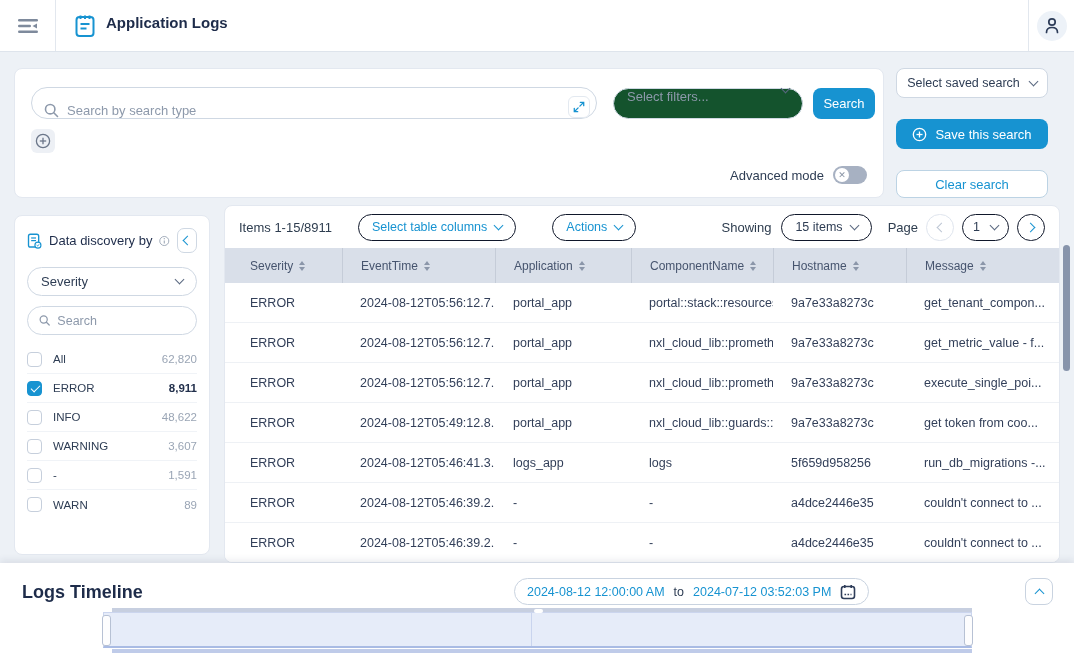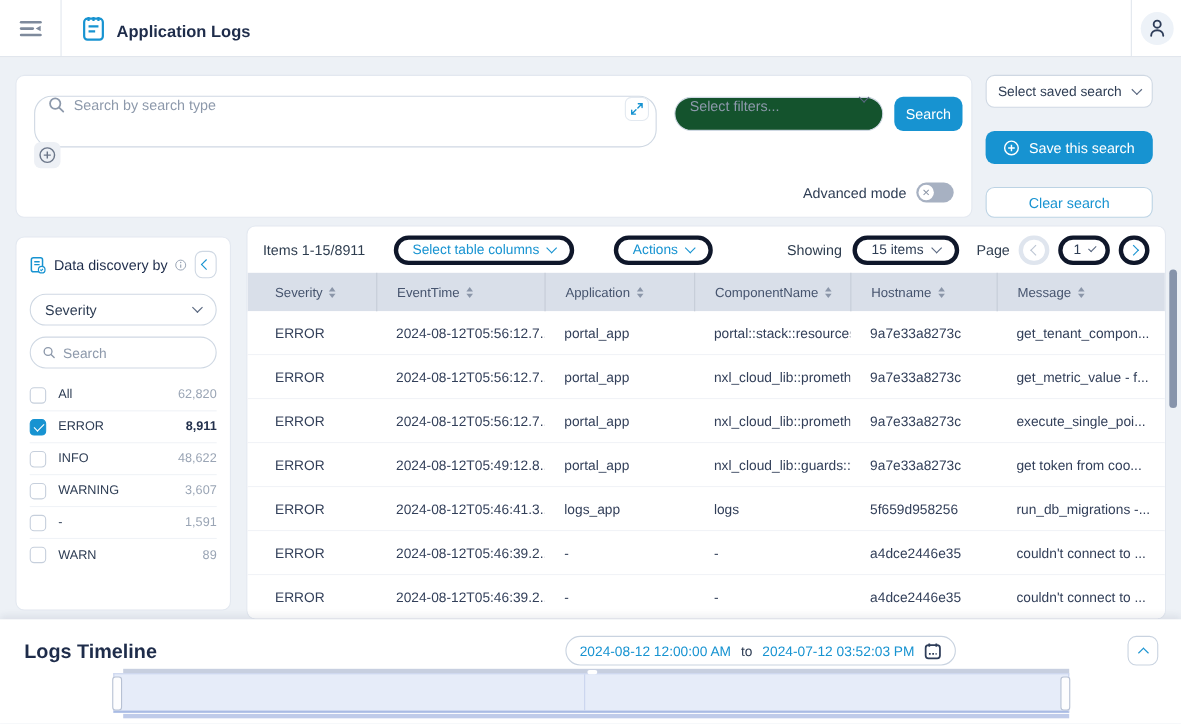--- a/index.html
+++ b/index.html
@@ -9,37 +9,37 @@
     background:#edf1f6;
     font-family:"Liberation Sans", sans-serif;
     color:var(--text_dark,#243350);
     font-size:13px;
   }
   .card { position:absolute; background:#fff; border:1px solid #e3e8f0; border-radius:8px; }
 
   
   .header { position:absolute; left:0; top:0; width:1074px; height:52px; background:#fff; border-bottom:1px solid #dee4ec; display:flex; align-items:center; }
   .hdr-menu { width:56px; display:flex; justify-content:center; align-items:center; height:100%; border-right:1px solid #e2e7ee; cursor:pointer; }
-  .hdr-app { display:flex; align-items:flex-end; gap:10px; padding-left:18px; flex:1; }
+  .hdr-app { display:flex; align-items:flex-start; gap:10px; padding-left:18px; flex:1; }
   .hdr-title { font-size:15px; font-weight:bold; color:#1e2c4a; }
   .hdr-user { width:46px; height:100%; border-left:1px solid #e2e7ee; display:flex; align-items:center; justify-content:center; }
   .avatar { width:30px; height:30px; border-radius:50%; background:#edf2f8; display:flex; align-items:center; justify-content:center; cursor:pointer; }
 
   
   .chev { display:inline-block; width:7px; height:7px; border-right:1.6px solid currentColor; border-bottom:1.6px solid currentColor; transform:rotate(45deg); margin-top:-4px; }
   .chev.up { transform:rotate(-135deg); margin-top:3px; }
   .chev.left { transform:rotate(135deg); margin:0 0 0 2px; }
   .chev.right { transform:rotate(-45deg); margin:0 2px 0 0; }
-  .pill { display:inline-flex; align-items:center; justify-content:center; gap:8px; height:27px; border:4px solid #0f172a; border-radius:14px; background:#fff; padding:0 13px; font-size:12.5px; color:#2e3d54; cursor:pointer; white-space:nowrap; }
+  .pill { display:inline-flex; align-items:center; justify-content:center; gap:8px; height:27px; border:1px solid #0f172a; border-radius:14px; background:#fff; padding:0 13px; font-size:12.5px; color:#2e3d54; cursor:pointer; white-space:nowrap; }
   .pill.blue { color:var(--accent,#1793d1); }
   .btn-primary { background:var(--accent,#1793d1); color:#fff; border:none; border-radius:8px; font-size:13px; cursor:pointer; display:flex; align-items:center; justify-content:center; gap:8px; }
 
   
   .search-card { left:14px; top:68px; width:870px; height:130px; }
-  .search-box { position:absolute; left:16px; top:18px; width:566px; height:47px; border:1px solid #cfd8e3; border-radius:16px; display:flex; align-items:flex-start; padding:0 6px 0 12px; gap:8px; background:#fff; }
+  .search-box { position:absolute; left:16px; top:18px; width:566px; height:32px; border:1px solid #cfd8e3; border-radius:16px; display:flex; align-items:flex-end; padding:0 6px 0 12px; gap:8px; background:#fff; }
   .search-box input { border:none; outline:none; flex:1; font-size:13px; font-family:inherit; color:#243350; background:transparent; }
   .search-box input::placeholder { color:#8d99ab; }
   .expand-btn { width:22px; height:22px; border-radius:6px; border:1px solid #e3e9f0; display:flex; align-items:center; justify-content:center; cursor:pointer; background:#fff; }
   .add-cond-btn { position:absolute; left:16px; top:60px; width:24px; height:24px; border-radius:6px; background:#edf0f5; border:none; display:flex; align-items:center; justify-content:center; color:#6b7689; cursor:pointer; }
   .filters-select { position:absolute; left:598px; top:19px; width:190px; height:31px; border:1px solid #cfd8e3; border-radius:16px; background:#14532d; display:flex; align-items:flex-start; justify-content:space-between; padding:0 13px; color:#8d99ab; cursor:pointer; }
   .filters-select .chev { color:#5a6880; }
   .search-btn { position:absolute; left:798px; top:19px; width:62px; height:31px; }
   .adv-row { position:absolute; right:16px; bottom:13px; display:flex; align-items:center; gap:9px; }
   .adv-label { color:#2e3d54; font-size:13px; }
   .toggle { position:relative; width:34px; height:18px; border-radius:9px; background:#a7b1c2; cursor:pointer; }

